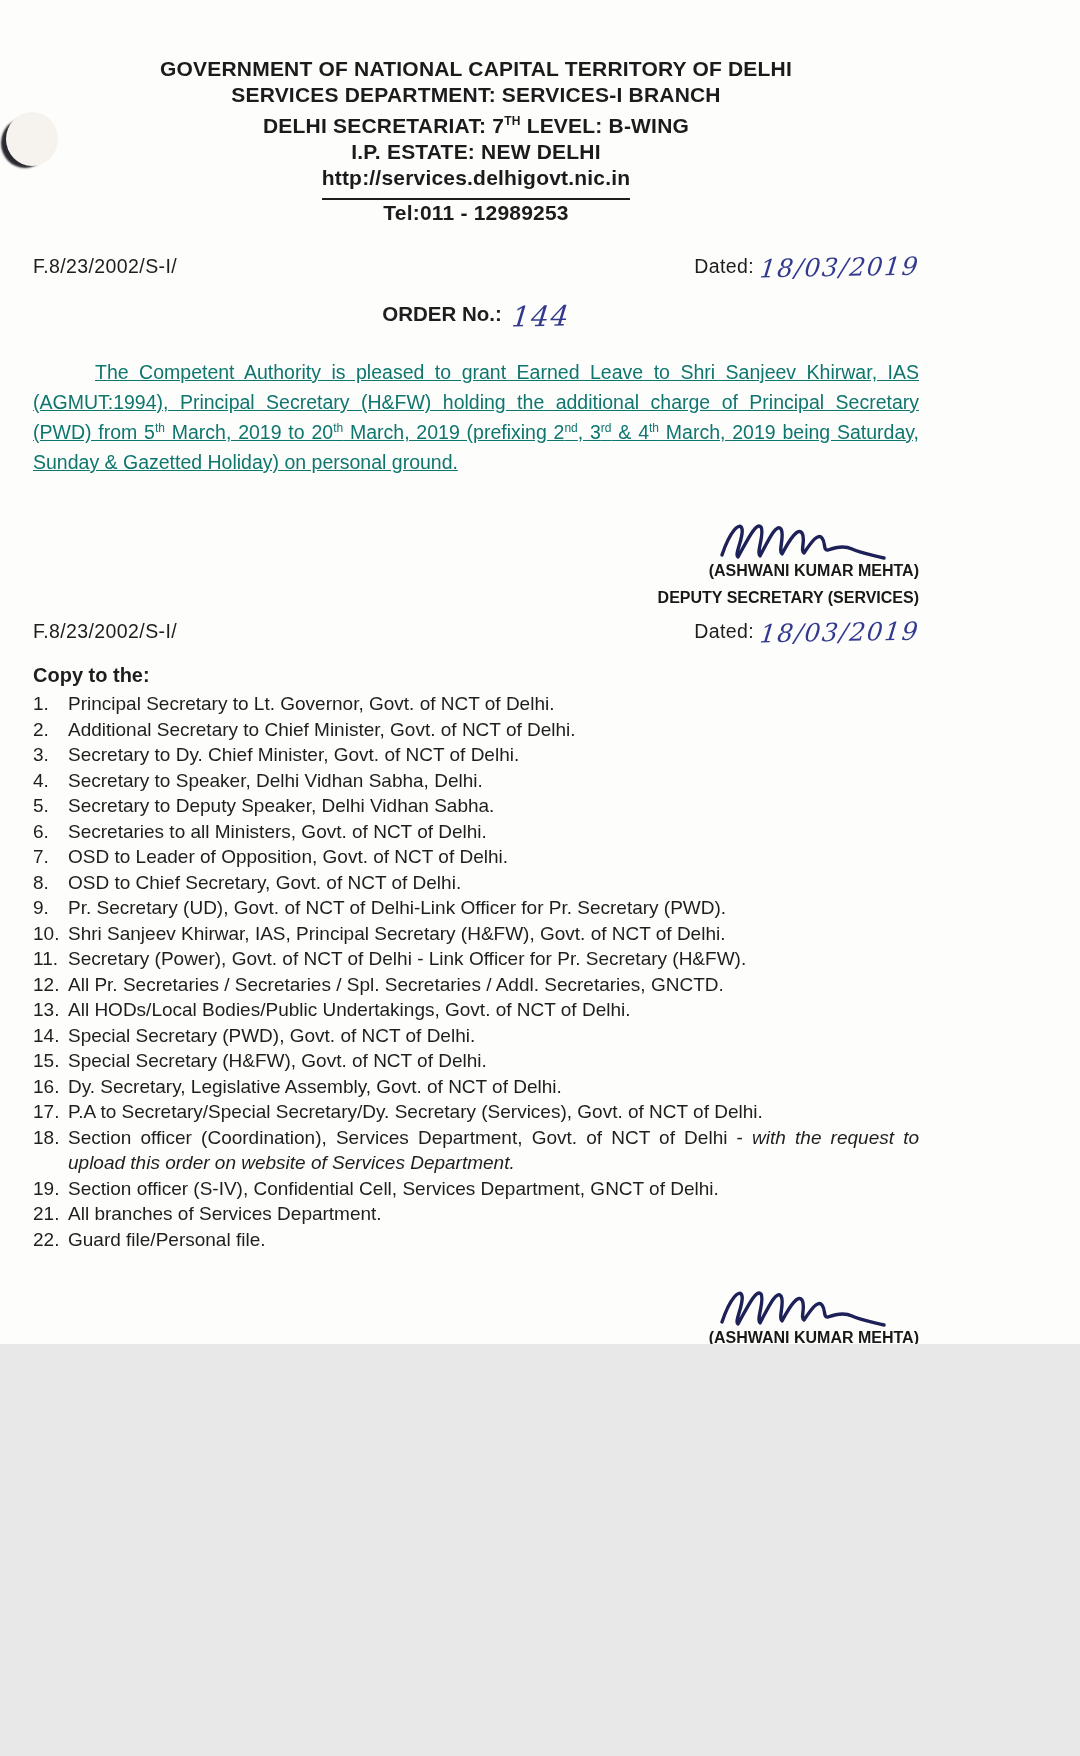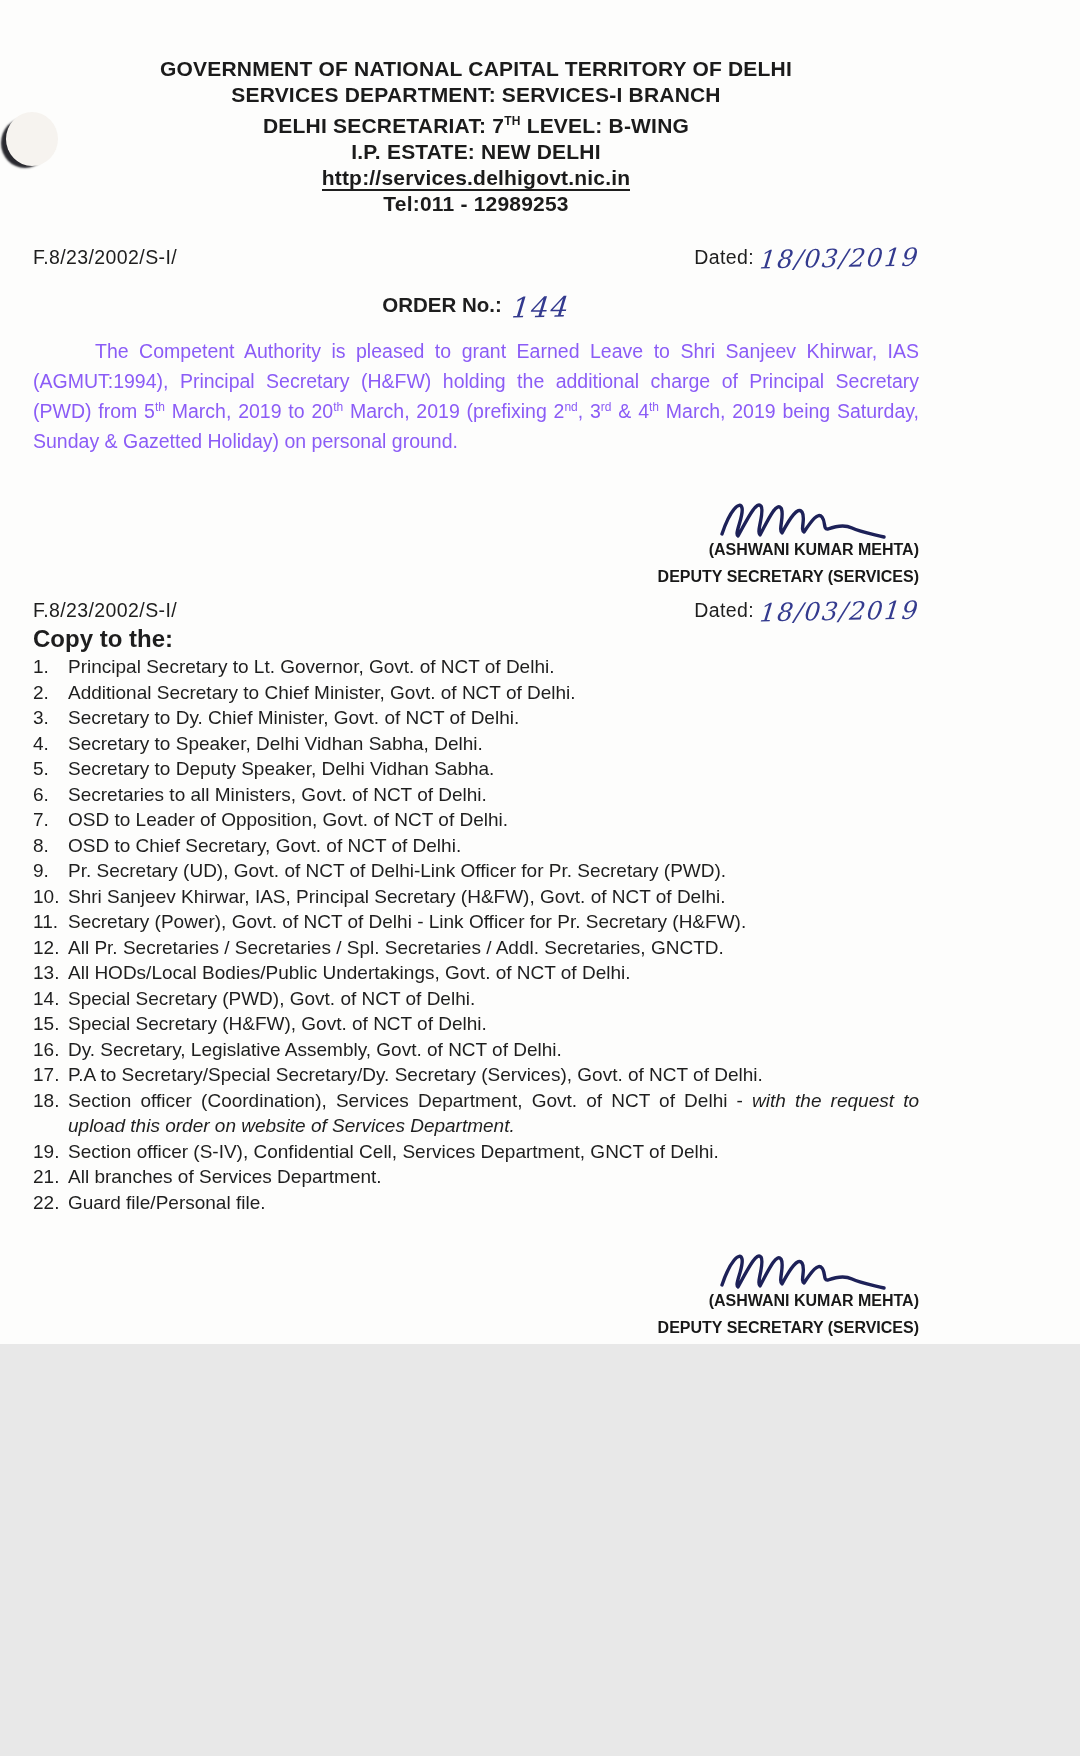--- a/index.html
+++ b/index.html
@@ -7,49 +7,49 @@
     position:relative; width:1080px; height:1344px; margin:0 auto;
     background:#fdfdfc; overflow:hidden;
     font-family:"Liberation Sans", sans-serif; color:#1e1e1e;
   }
   .content { position:absolute; left:33px; top:0; width:886px; }
 
   
   .letterhead { padding-top:56px; text-align:center; font-weight:700;
     font-size:21px; line-height:26px; letter-spacing:0.2px; color:#1b1b1b; }
   .letterhead sup { font-size:12px; font-weight:700; }
-  .website-underline { display:inline-block; border-bottom:2.5px solid #1e1e1e; padding-bottom:0px; line-height:22px; }
+  .website-underline { display:inline-block; border-bottom:2.5px solid #1e1e1e; padding-bottom:9px; line-height:22px; }
 
   
   .ref-row { display:flex; justify-content:space-between; align-items:flex-end;
     margin-top:24px; font-size:19.5px; line-height:30px; letter-spacing:0.4px; }
   .ref-row.second { margin-top:4px; }
   .dated-wrap { white-space:nowrap; }
 
   
   .hand { font-family:"DejaVu Serif", serif; font-style:italic; color:#333a8e;
     font-size:25px; display:inline-block; transform:skewX(-7deg) rotate(-1deg);
     letter-spacing:1.5px; position:relative; top:3px; }
 
   
   .order-row { margin-top:14px; text-align:center; font-weight:700; font-size:20.5px; line-height:34px; }
   .order-num { font-size:28px; margin-left:10px; top:5px; font-weight:400; }
 
   
-  .para { margin:14px 0 0 0; font-size:19.5px; line-height:30px;
-    text-align:justify; text-indent:62px; color:#8b5cf6; }
+  .para { margin:26px 0 0 0; font-size:19.5px; line-height:30px;
+    text-align:justify; text-indent:62px; color:#0f766e;text-decoration:underline; }
   .para sup { font-size:12px; line-height:0; }
 
   
   .sig { margin-top:34px; text-align:right; font-weight:700; font-size:16px; line-height:27px; color:#181818; }
   .sig .scribble { display:block; margin-left:auto; margin-right:28px; margin-bottom:-10px; }
   .sig2 { margin-top:26px; }
 
   
-  .copy-head { font-weight:700; font-size:24px; line-height:27px; }
+  .copy-head { margin-top:16px; font-weight:700; font-size:20px; line-height:27px; }
   .copy-list { list-style:none; margin:2px 0 0 0; padding:0; font-size:19px; line-height:25.5px; }
   .copy-item { display:flex; }
   .copy-item .num { flex:0 0 35px; }
   .copy-item .txt { flex:1; text-align:justify; }
   .copy-item .it { font-style:italic; }
 
   
   .punch-hole { position:absolute; left:6px; top:112px; width:52px; height:54px;
     border-radius:50%; background:#f6f3ef;
     box-shadow:-7px 4px 2px -2px rgba(18,18,24,0.9); }

